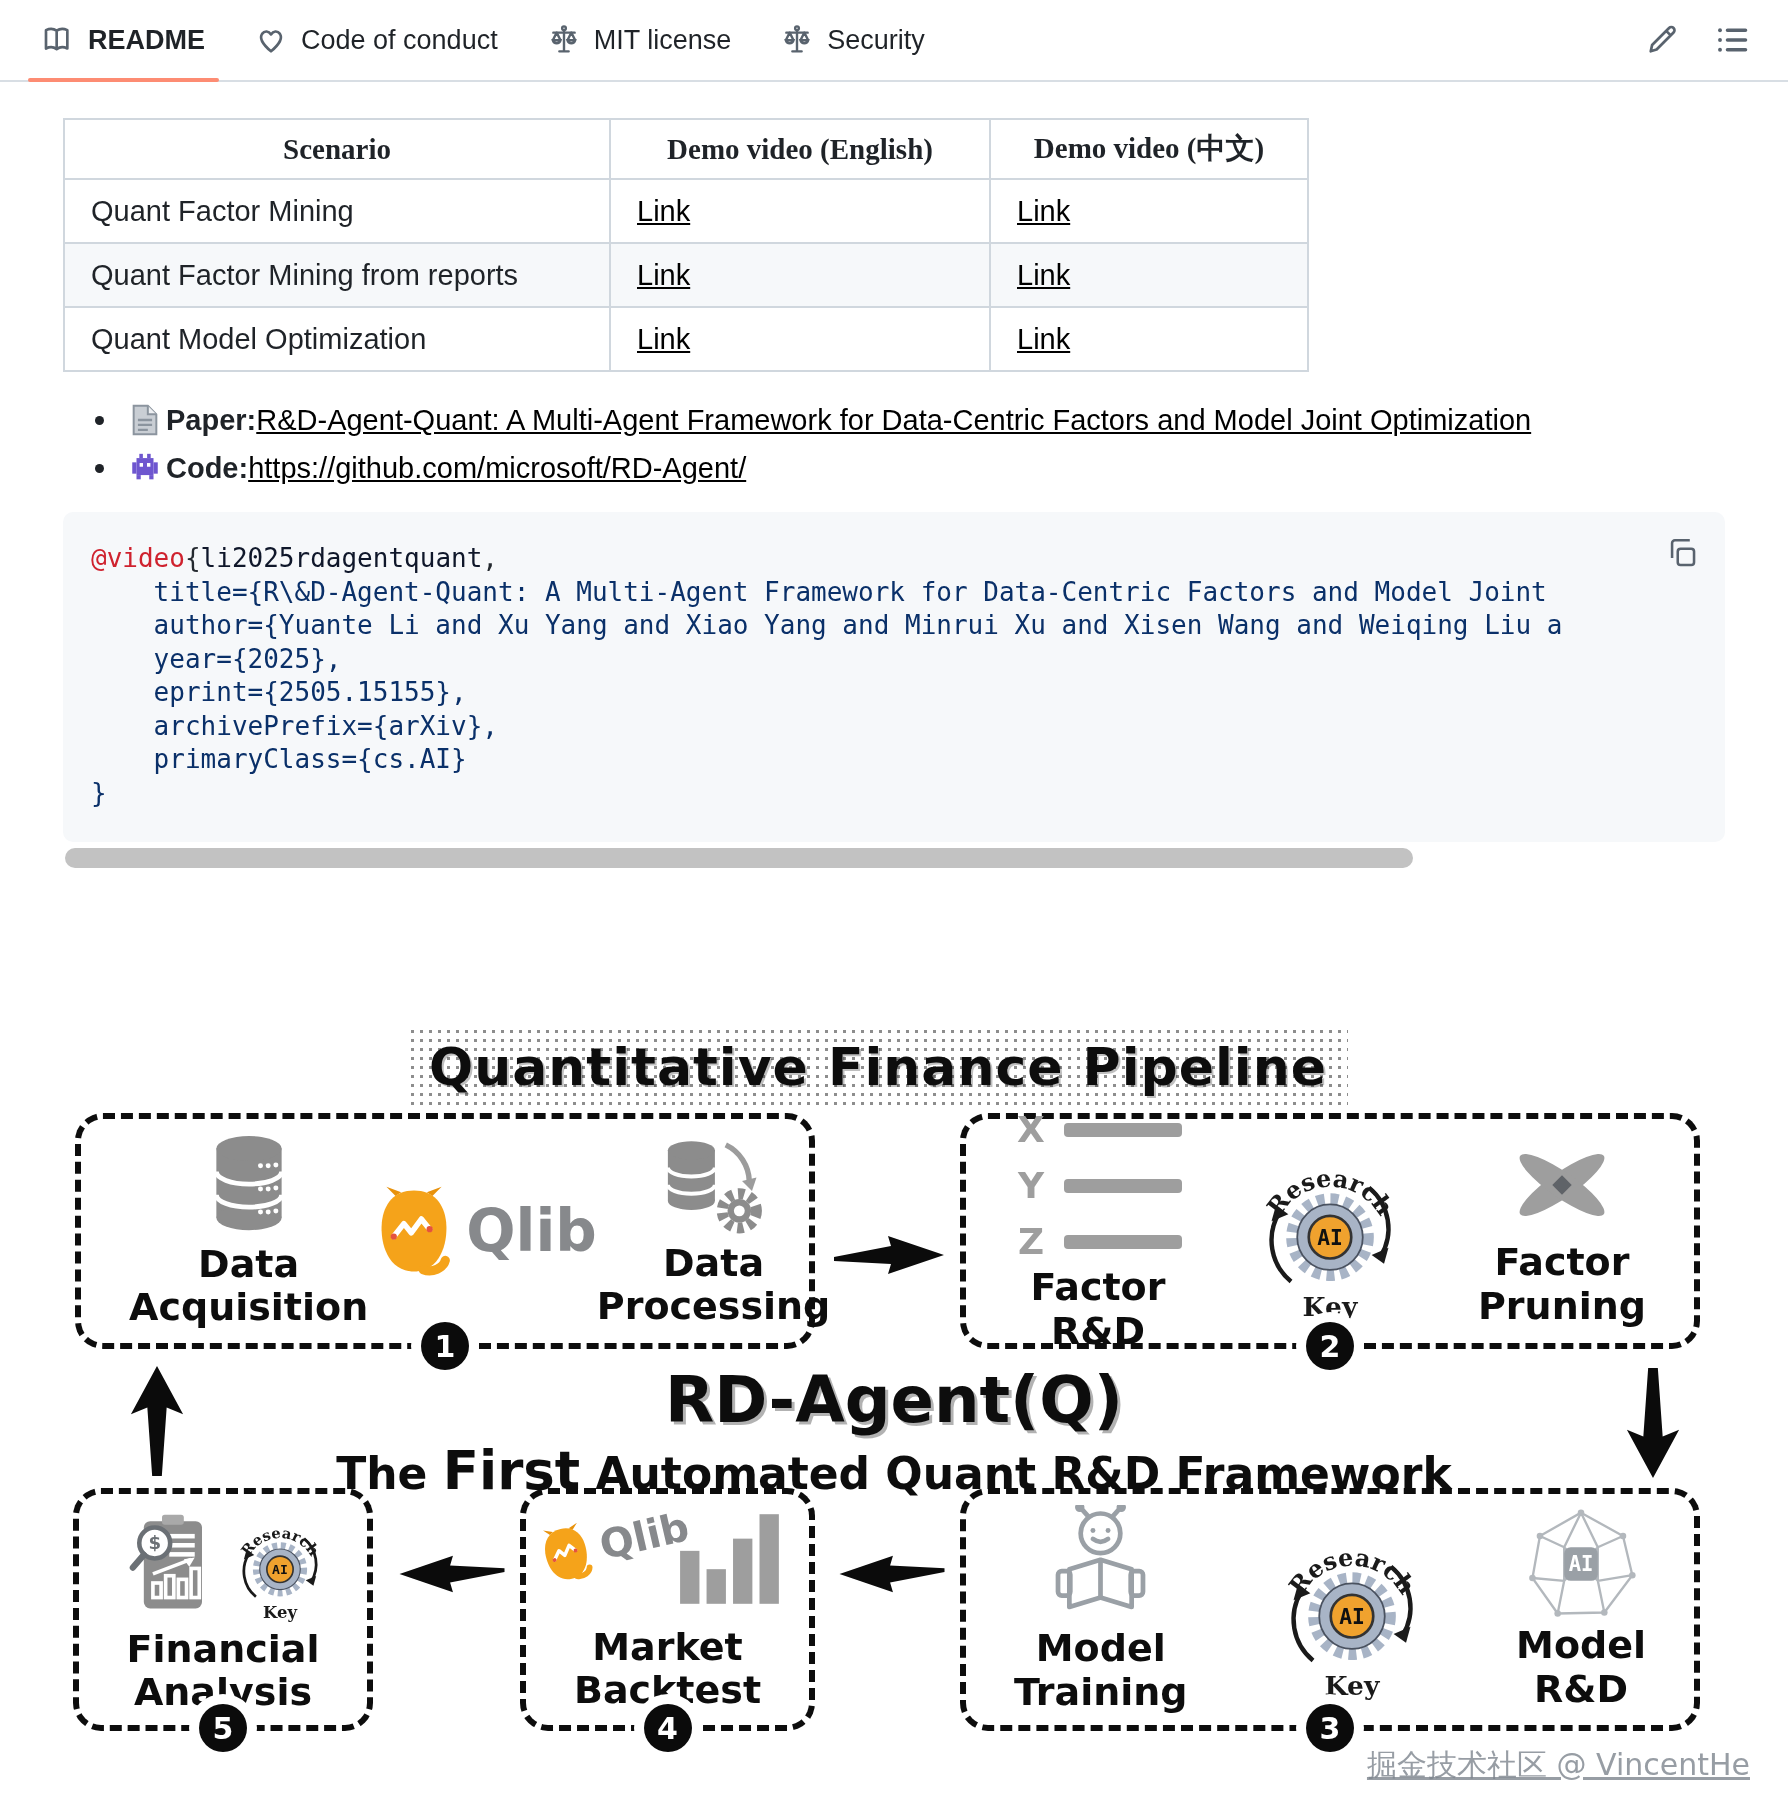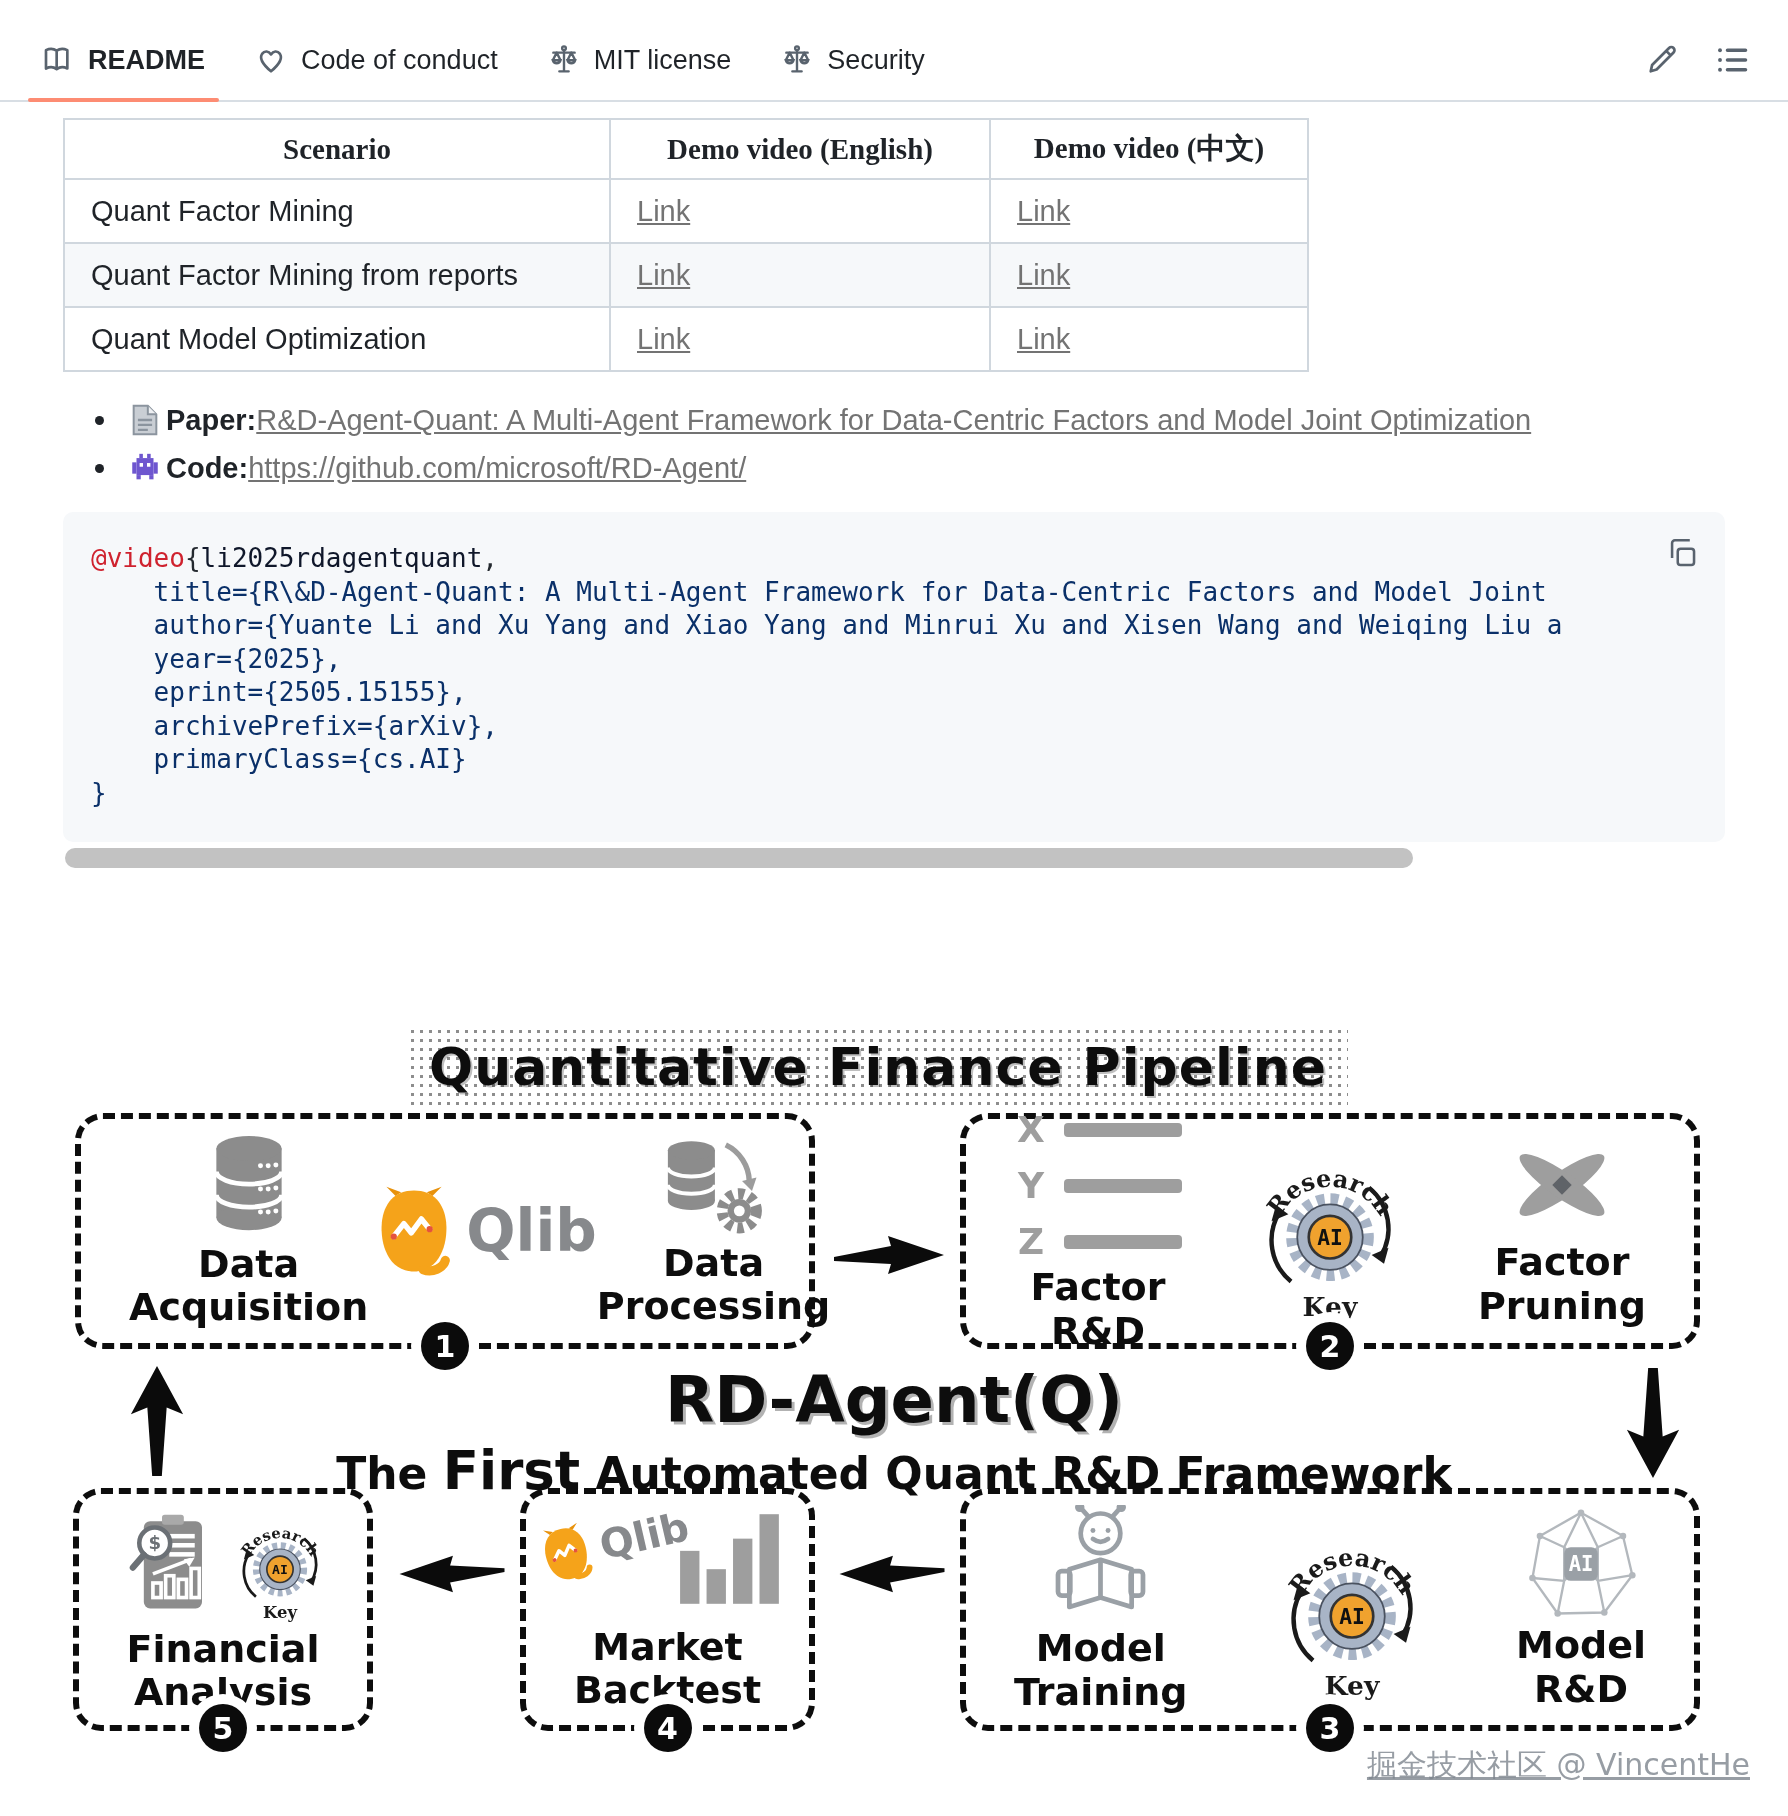--- a/index.html
+++ b/index.html
@@ -2,38 +2,38 @@
 <html><head>
 <meta charset="utf-8">
 <style>
   * { margin:0; padding:0; box-sizing:border-box; }
   html,body { background:#fff; }
   #app {
     position:relative; width:1788px; height:1816px; overflow:hidden;
     font-family:"Liberation Sans","DejaVu Sans",sans-serif; color:#1f2328; background:#fff;
   }
   
-  .tabbar { position:absolute; left:0; top:0; width:1788px; height:82px; border-bottom:2px solid #d8dee4; display:flex; align-items:stretch; padding:0 24px;margin-top:20px; }
+  .tabbar { position:absolute; left:0; top:0; width:1788px; height:82px; border-bottom:2px solid #d8dee4; display:flex; align-items:stretch; padding:0 24px; }
   .tabs { display:flex; align-items:stretch; gap:14px; }
   .tab { display:flex; align-items:center; gap:14px; padding:0 18px; font-size:27px; cursor:pointer; position:relative; }
   .tab .ticon { width:32px; height:32px; color:#59636e; flex:0 0 auto; }
   .tab.active { font-weight:bold; }
   .tab.active::after { content:""; position:absolute; left:4px; right:4px; bottom:-2px; height:4px; background:#fd8c73; border-radius:3px; }
   .tab-actions { margin-left:auto; display:flex; align-items:center; gap:34px; padding-right:14px; }
   .abtn { width:36px; height:36px; color:#59636e; cursor:pointer; }
   svg.icon { display:block; width:100%; height:100%; }
 
   
   table.md { position:absolute; left:63px; top:118px; border-collapse:collapse; font-size:29px; }
   table.md th, table.md td { border:2px solid #d0d7de; }
   table.md th { font-weight:bold; text-align:center; height:60px; padding:0 24px;font-family:Liberation Serif, serif; }
   table.md td { height:64px; padding:0 26px; text-align:left; }
   .c1 { width:546px; } .c2 { width:380px; } .c3 { width:318px; }
   tr.alt td { background:#f6f8fa; }
-  a.lnk { color:#737373; text-decoration:underline; cursor:pointer; }
+  a.lnk { color:#000000; text-decoration:underline; cursor:pointer; }
 
   
   .bullets { position:absolute; left:95px; top:396px; font-size:29px; }
   .bullet { display:flex; align-items:center; height:48px; }
   .bullet .dot { width:9px; height:9px; border-radius:50%; background:#1f2328; margin-right:24px; flex:0 0 auto; }
   .bullet .bicon { width:34px; height:34px; margin-right:4px; flex:0 0 auto; }
   .blabel { font-weight:bold; white-space:pre; }
 
   
   .codeblock { position:absolute; left:63px; top:512px; width:1662px; height:330px; background:#f6f8fa; border-radius:10px; padding:30px 28px; overflow:hidden; }

